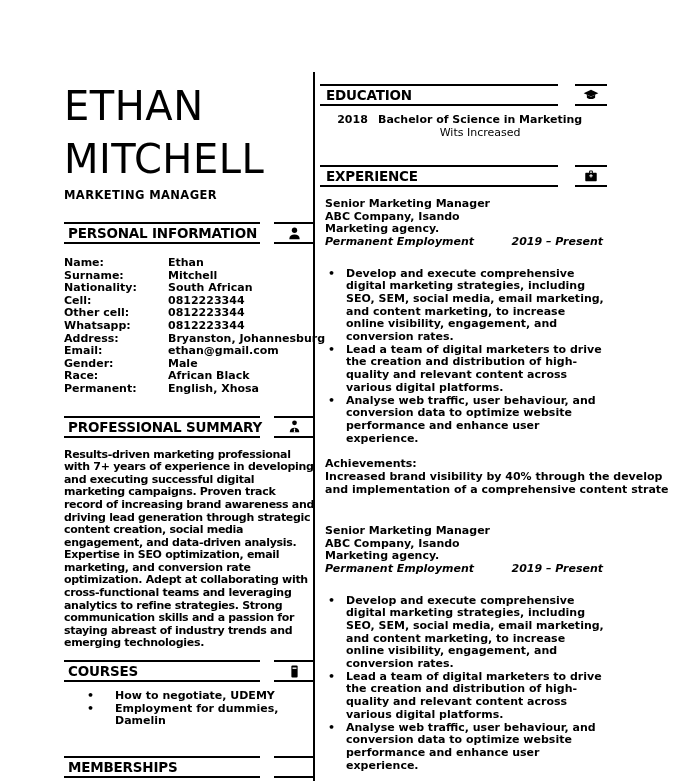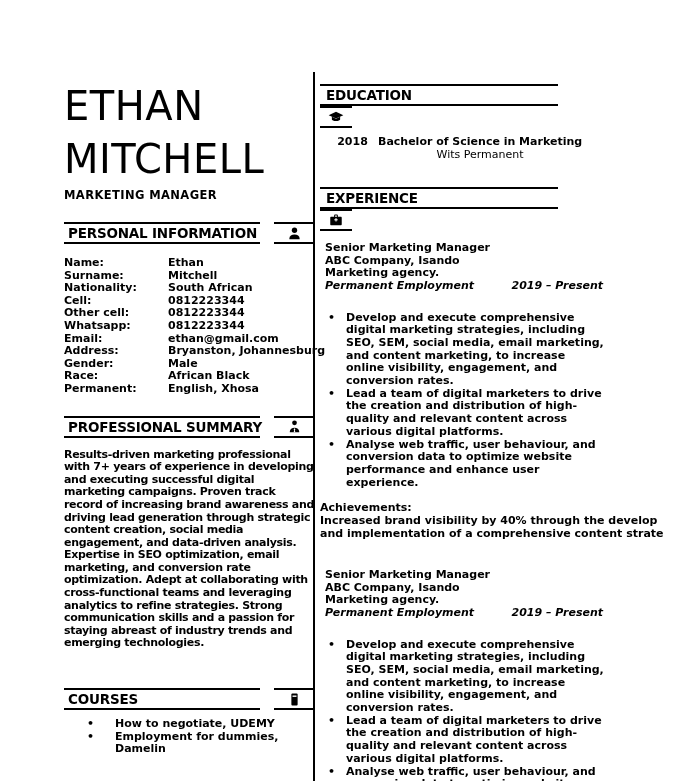--- a/index.html
+++ b/index.html
@@ -21,32 +21,32 @@
 
   
   .sec-row { display:flex; justify-content:space-between; align-items:stretch; }
   .sec-box, .icon-box {
     box-sizing:border-box; border-top:2px solid #000; border-bottom:2px solid #000;
     height:22px; display:flex; align-items:center;
   }
   .sec-box { font-size:13.5px; font-weight:700; letter-spacing:-0.2px; white-space:nowrap; }
   #left  .sec-box { width:196px; padding-left:4px; }
   #left  .icon-box { width:40px; justify-content:center; }
-  #right .sec-row { width:287px;flex-direction:column; }
+  #right .sec-row { width:287px; }
   #right .sec-box { width:238px; padding-left:6px; }
   #right .icon-box { width:32px; justify-content:center; }
   .icon-box svg { display:block; }
 
   
   .fields { margin-top:13px; font-size:11px; font-weight:700; line-height:12.6px; }
   .prow { display:flex; }
   .plabel { width:104px; flex-shrink:0; }
   .pvalue { white-space:nowrap; }
 
-  .m20 { margin-top:20px; } .m22 { margin-top:38px;text-align:center; } .m28 { margin-top:28px; }
+  .m20 { margin-top:20px; } .m22 { margin-top:10px;text-align:center; } .m28 { margin-top:28px; }
 
   .summary-text { margin-top:11px; font-size:11px; font-weight:700; line-height:12.6px; letter-spacing:-0.3px; width:252px; }
 
   ul.blist { list-style:none; margin:8px 0 0 0; padding:0 16px 0 23px; font-size:11px; font-weight:700; line-height:12.6px; }
   ul.blist li { position:relative; padding-left:28px; }
   ul.blist li::before { content:"\2022"; position:absolute; left:0; }
 
   
   .edu-entries { margin-top:8px; font-size:11px; line-height:12.6px; }
   .edu-entry { display:flex; padding-left:7px; margin-bottom:14px;text-align:center; }
@@ -56,21 +56,21 @@
 
   .exp-header { margin-top:26px; }
   .job { margin-top:11px; font-size:11px; line-height:12.6px; }
   .job + .job { margin-top:29px; }
   .job-title { font-weight:700; margin-left:5px; white-space:nowrap; }
   .job-line  { font-weight:700; margin-left:5px; white-space:nowrap; }
   .job-meta  { display:flex; justify-content:space-between; width:278px; margin-left:5px; font-weight:700;font-style:italic; }
   ul.jbullets { list-style:none; margin:19px 0 0 0; padding:0 0 0 8px; width:278px; font-weight:700; line-height:12.7px; }
   ul.jbullets li { position:relative; padding-left:18px; }
   ul.jbullets li::before { content:"\2022"; position:absolute; left:0; }
-  .ach { margin-top:13px; }
+  .ach { margin-top:13px; margin-left:5px; }
   .ach-label { font-weight:700; }
   .ach-line  { font-weight:700; white-space:nowrap; }
 </style>
 </head>
 <body>
 
 <div class="v-divider"></div>
 
 <div id="left">
 
@@ -108,26 +108,26 @@
       </div>
     <div class="prow">
         <span class="plabel">Other cell:</span>
         <span class="pvalue">0812223344</span>
       </div>
     <div class="prow">
         <span class="plabel">Whatsapp:</span>
         <span class="pvalue">0812223344</span>
       </div>
     <div class="prow">
+        <span class="plabel">Address:</span>
+        <span class="pvalue">Bryanston, Johannesburg</span>
+      </div>
+    <div class="prow">
         <span class="plabel">Email:</span>
         <span class="pvalue">ethan@gmail.com</span>
-      </div>
-    <div class="prow">
-        <span class="plabel">Address:</span>
-        <span class="pvalue">Bryanston, Johannesburg</span>
       </div>
     <div class="prow">
         <span class="plabel">Gender:</span>
         <span class="pvalue">Male</span>
       </div>
     <div class="prow">
         <span class="plabel">Race:</span>
         <span class="pvalue">African Black</span>
       </div>
     <div class="prow">
@@ -180,21 +180,21 @@
         <path d="M12 4 23 9.2 12 14.4 1 9.2z"></path>
         <path d="M5.8 11.8v4c0 1.2 2.8 2.3 6.2 2.3s6.2-1.1 6.2-2.3v-4L12 14.8z"></path>
       </svg>
     </div>
   </div>
   <div class="edu-entries">
     <div class="edu-entry">
       <span class="edu-year">2018</span>
       <span>
         <div class="edu-qual">Bachelor of Science in Marketing</div>
-        <div class="edu-inst">Wits Permanent</div>
+        <div class="edu-inst">Wits Increased</div>
       </span>
     </div>
   </div>
 
   <div class="sec-row exp-header">
     <div class="sec-box">EXPERIENCE</div>
     <div class="icon-box">
       <svg width="16" height="16" viewBox="0 0 24 24" fill="#000">
         <path d="M9.2 7V5.4c0-.9.7-1.6 1.6-1.6h2.4c.9 0 1.6.7 1.6 1.6V7h4.3c.9 0 1.5.6 1.5 1.5v10c0 .9-.6 1.5-1.5 1.5H4.9c-.9 0-1.5-.6-1.5-1.5v-10C3.4 7.6 4 7 4.9 7z"></path>
         <path fill="#fff" d="M10.6 5.2h2.8V7h-2.8z"></path>

